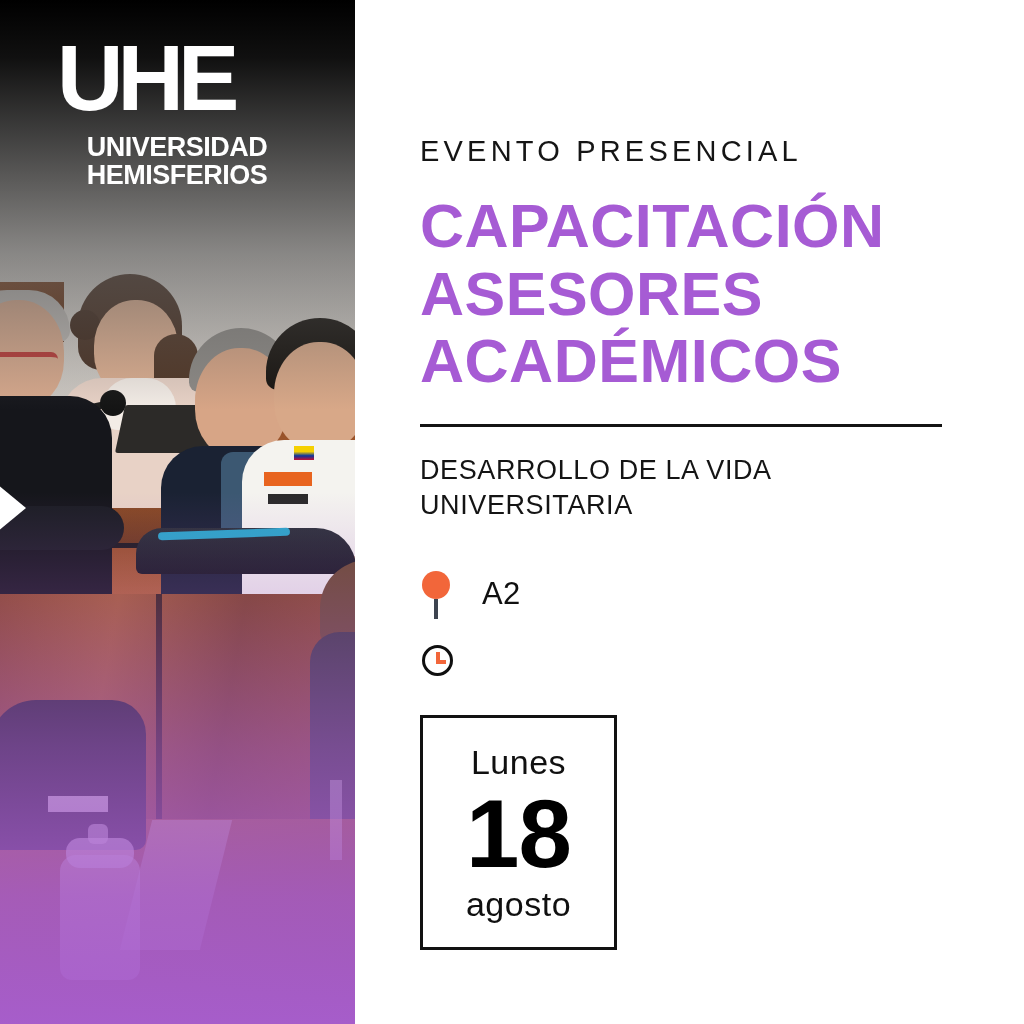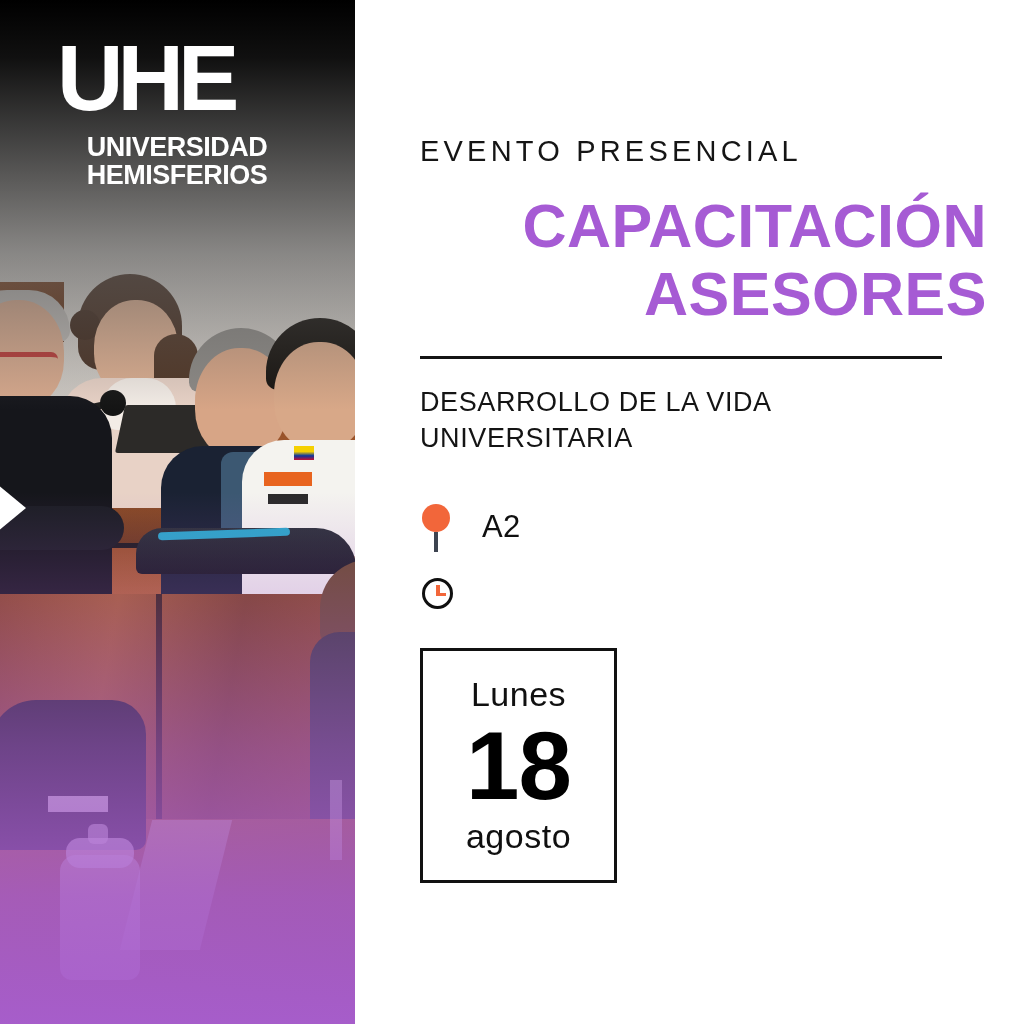--- a/index.html
+++ b/index.html
@@ -207,30 +207,30 @@
     font-family:"Liberation Sans", sans-serif;
     font-weight:bold; font-size:27px; line-height:1.05;
     letter-spacing:-0.5px; color:#ffffff;text-align:center;
   }
 
   
   .content {
     position:relative;
     flex:1; height:759px;
     background:#ffffff;
-    padding:137px 37px 0 65px;
+    padding:137px 60px 0 65px;
   }
   .eyebrow {
     font-size:29px; font-weight:normal; letter-spacing:4.2px;
     color:#151515; line-height:1;
   }
   .headline {
     margin-top:27px;
     font-size:61px; font-weight:bold; line-height:1.11;
-    letter-spacing:0.5px; color:#A65BD4;text-align:right;
+    letter-spacing:0.5px; color:#A65BD4;
   }
   .headline div { white-space:nowrap; }
   .rule {
     margin-top:28px; width:522px; height:3px; background:#141414;
   }
   .subtitle {
     margin-top:26px;
     font-size:27px; font-weight:normal; line-height:1.3;
     letter-spacing:.6px; color:#141414;
   }
@@ -373,20 +373,21 @@
     </div>
   </div>
 
   <div class="content">
 
     <div class="eyebrow">EVENTO PRESENCIAL</div>
 
     <div class="headline">
       <div>CAPACITACIÓN</div>
       <div>ASESORES</div>
+      <div>ACADÉMICOS</div>
     </div>
 
     <div class="rule"></div>
 
     <div class="subtitle">
       <div>DESARROLLO DE LA VIDA</div>
       <div>UNIVERSITARIA</div>
     </div>
 
     <div class="meta">

